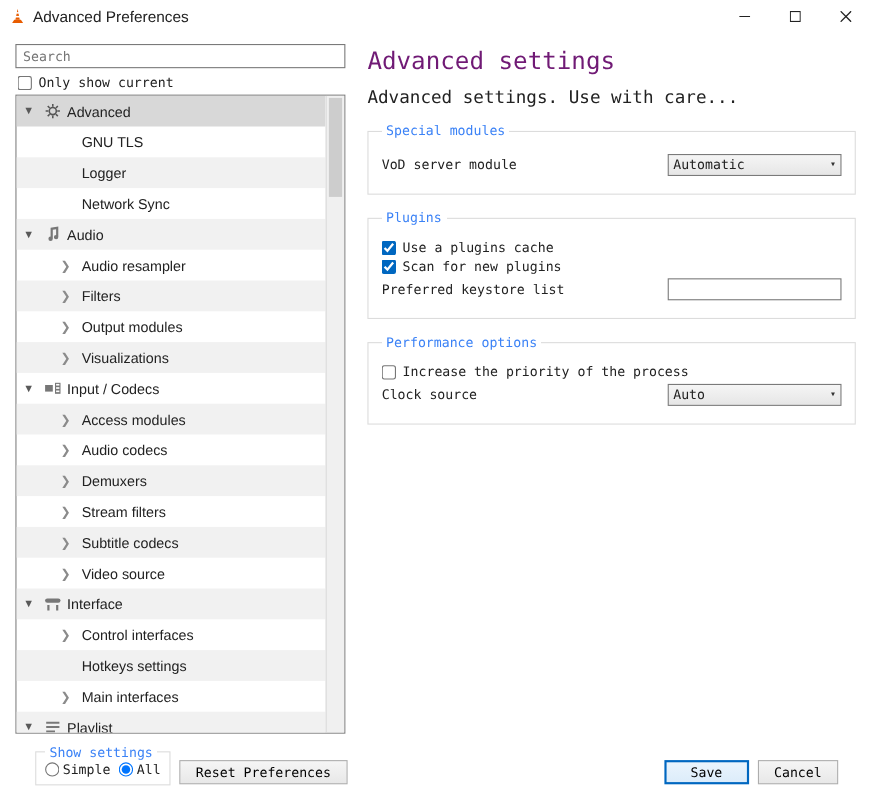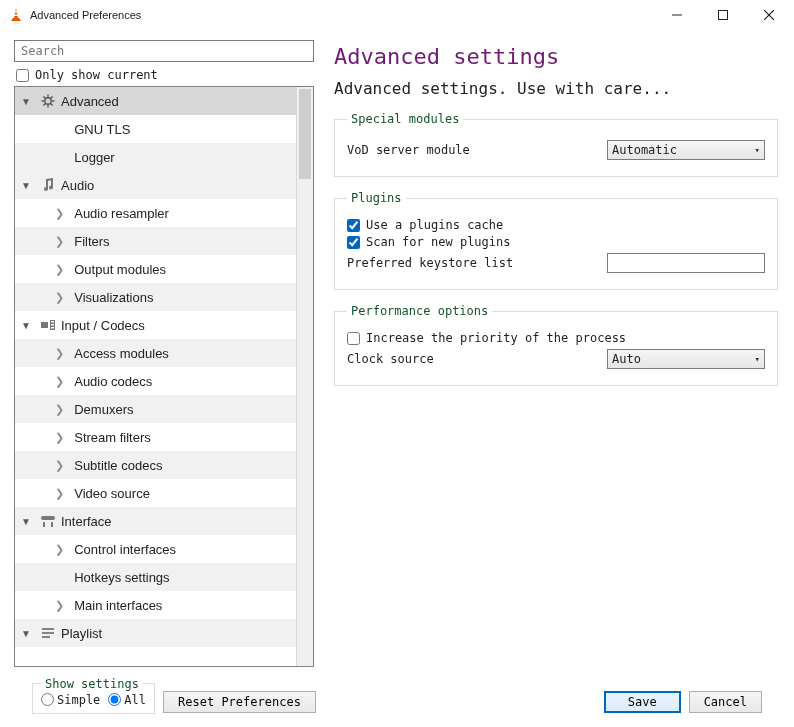--- a/index.html
+++ b/index.html
@@ -1,19 +1,19 @@
 <!DOCTYPE html>
 <html><head>
 <meta charset="utf-8">
 <style>
 * { box-sizing: border-box; margin: 0; padding: 0; }
 body { font-family: "SimSun", "NSimSun", monospace, sans-serif; font-size: 12px; background: #fff; width: 794px; height: 727px; overflow: hidden; color: #222; }
 .titlebar { display: flex; align-items: center; height: 30px; padding: 0 2px 0 8px; border-bottom: 1px solid transparent; }
 .titlebar .icon { width: 16px; height: 16px; margin-right: 6px; }
-.titlebar .title { font-family: "Segoe UI", Arial, sans-serif; font-size: 11px; flex: 0 0 auto; }
+.titlebar .title { font-family: "Segoe UI", Arial, sans-serif; font-size: 14px; flex: 0 0 auto; }
 .titlebar .spacer { flex: 1; }
 .winbtn { width: 46px; height: 30px; display: flex; align-items: center; justify-content: center; }
 .content { display: flex; height: calc(727px - 30px - 50px); }
 .left { width: 320px; padding: 10px 6px 10px 14px; display: flex; flex-direction: column; }
 .right { flex: 1; padding: 10px 16px 10px 14px; }
 .search { width: 100%; height: 22px; border: 1px solid #7a7a7a; padding: 0 6px; font-family: inherit; font-size: 12px; color: #999; margin-bottom: 6px; }
 .onlyrow { display: flex; align-items: center; gap: 6px; margin-bottom: 4px; padding-left: 2px; }
 .onlyrow input { width: 13px; height: 13px; }
 .treewrap { position: relative; flex: 1; border: 1px solid #828282; overflow: hidden; }
 .tree { position: absolute; left: 0; top: 0; right: 17px; bottom: 0; overflow: hidden; font-family: "Segoe UI", Arial, sans-serif; font-size: 13px; }
@@ -24,21 +24,21 @@
 .node.alt { background: #f1f1f1; }
 .node .exp { width: 22px; display: flex; justify-content: center; align-items: center; color: #595959; font-size: 10px; }
 .node .icn { width: 22px; display: flex; justify-content: center; align-items: center; }
 .node .lbl { padding-left: 2px; }
 .node.child .exp { margin-left: 18px; }
 .node.child .chev { color: #8b8b8b; font-size: 11px; margin-right: 8px; }
 .node.child.plain .chev { visibility: hidden; }
 .heading { font-family: "NSimSun","SimSun",monospace; font-size: 22px; margin-top: 4px; margin-bottom: 10px; color: #701a75; }
 .subnote { font-family: inherit; font-size: 16px; margin-bottom: 14px; }
 fieldset { border: 1px solid #dcdcdc; margin-bottom: 14px; padding: 10px 12px 12px 12px; }
-legend { padding: 0 4px; font-family: inherit; font-size: 12px; color: #14532d; }
+legend { padding: 0 4px; font-family: inherit; font-size: 12px; color: #3b82f6; }
 .row { display: flex; align-items: center; margin: 4px 0; min-height: 20px; }
 .row .rlabel { flex: 0 0 240px; }
 .row .rval { flex: 1; }
 .cb { display: flex; align-items: center; gap: 6px; margin: 3px 0; }
 .cb input { width: 13px; height: 13px; accent-color: #0067c0; }
 .combo { width: 158px; height: 20px; border: 1px solid #7a7a7a; background: linear-gradient(#f5f5f5,#e6e6e6); display: flex; align-items: center; padding: 0 4px; font-family: inherit; font-size: 12px; position: relative; }
 .combo .arrow { position: absolute; right: 4px; font-size: 9px; color: #333; }
 .txtin { height: 20px; width: 158px; border: 1px solid #7a7a7a; background: #fff; padding: 0 4px; font-family: inherit; font-size: 12px; }
 .footer { height: 50px; display: flex; align-items: center; padding: 0 32px; gap: 8px; }
 .footer fieldset.ss { border: 1px solid #dcdcdc; padding: 2px 8px 6px 8px; }
@@ -113,20 +113,25 @@
         <div class="node child plain">
             <span class="exp"></span>
             <span class="chev">❯</span>
             <span class="lbl">GNU TLS</span>
           </div>
         <div class="node child plain alt">
             <span class="exp"></span>
             <span class="chev">❯</span>
             <span class="lbl">Logger</span>
           </div>
+        <div class="node child plain">
+            <span class="exp"></span>
+            <span class="chev">❯</span>
+            <span class="lbl">Network Sync</span>
+          </div>
 
         <div class="node alt">
           <span class="exp">▼</span>
           <span class="icn">
               <svg width="16" height="16" viewBox="0 0 16 16">
                 <path d="M6 2 L13 1 L13 10.5 A2 2 0 1 1 11 8.6 L11 3.4 L8 3.8 L8 12 A2 2 0 1 1 6 10 Z" fill="#777"></path>
               </svg>
             </span>
           <span class="lbl">Audio</span>
         </div>

